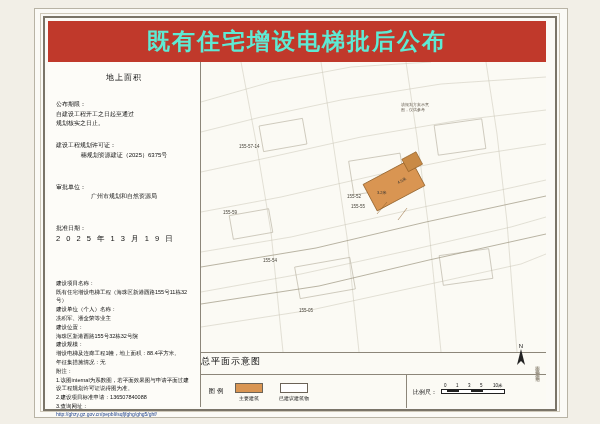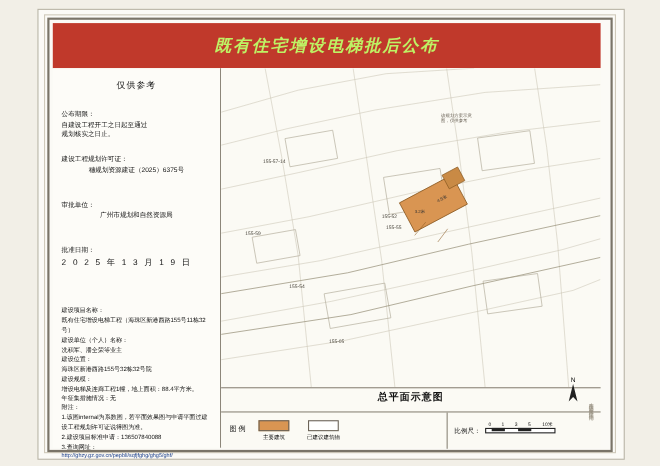--- a/index.html
+++ b/index.html
@@ -28,23 +28,22 @@
     position:absolute;left:43px;top:16px;width:510px;height:391px;
     border:2px solid #7a7468;
   }
   
   .title-bar{
     position:absolute;left:48px;top:21px;width:498px;height:41px;
     background:#c0392b;
     display:flex;align-items:center;justify-content:center;
   }
   .title-bar .title{
-    color:#bef264;font-size:15px;font-weight:bold;letter-spacing:2px;
+    color:#5eead4;font-size:23px;font-weight:bold;letter-spacing:2px;
     font-family:"Liberation Sans","DejaVu Sans",sans-serif;
-    font-style:italic;
   }
   
   .left-col{
     position:absolute;left:48px;top:62px;width:153px;height:345px;
     background:#fdfcf8;
     border-right:1px solid #8c8679;
     box-sizing:border-box;
     padding:6px 8px 0 8px;
   }
   .sec-title{
@@ -66,21 +65,21 @@
     position:absolute;left:0;top:0;width:345px;height:290px;
     overflow:hidden;
     background:#fbfaf4;
     border-bottom:1px solid #8c8679;
   }
   .map-svg{position:absolute;left:0;top:0;}
   .legend-area{
     position:absolute;left:0;top:290px;width:345px;height:55px;
   }
   .plan-title{
-    text-align:center;font-size:9px;color:#111;font-weight:bold;
+    text-align:left;font-size:9px;color:#111;font-weight:normal;
     margin-top:3px;letter-spacing:1px;
   }
   .legend-split{
     position:absolute;left:0;top:22px;width:345px;height:33px;
     border-top:1px solid #8c8679;
   }
   .legend-left{
     position:absolute;left:0;top:0;width:205px;height:33px;
     border-right:1px solid #8c8679;
     display:flex;align-items:center;
@@ -125,21 +124,21 @@
 
   <div class="frame-outer"></div>
   <div class="frame-inner"></div>
   <div class="frame-inner2"></div>
 
   <div class="title-bar">
     <div class="title">既有住宅增设电梯批后公布</div>
   </div>
 
   <div class="left-col">
-    <div class="sec-title">仅供参考</div>
+    <div class="sec-title">地上面积</div>
 
     <div class="kv">
       <span class="lbl">公布期限：</span>
       <span>自建设工程开工之日起至通过
 规划核实之日止。</span>
     </div>
 
     <div class="kv">
       <span class="lbl">建设工程规划许可证：</span>
       <span class="indent">穗规划资源建证（2025）6375号</span>

